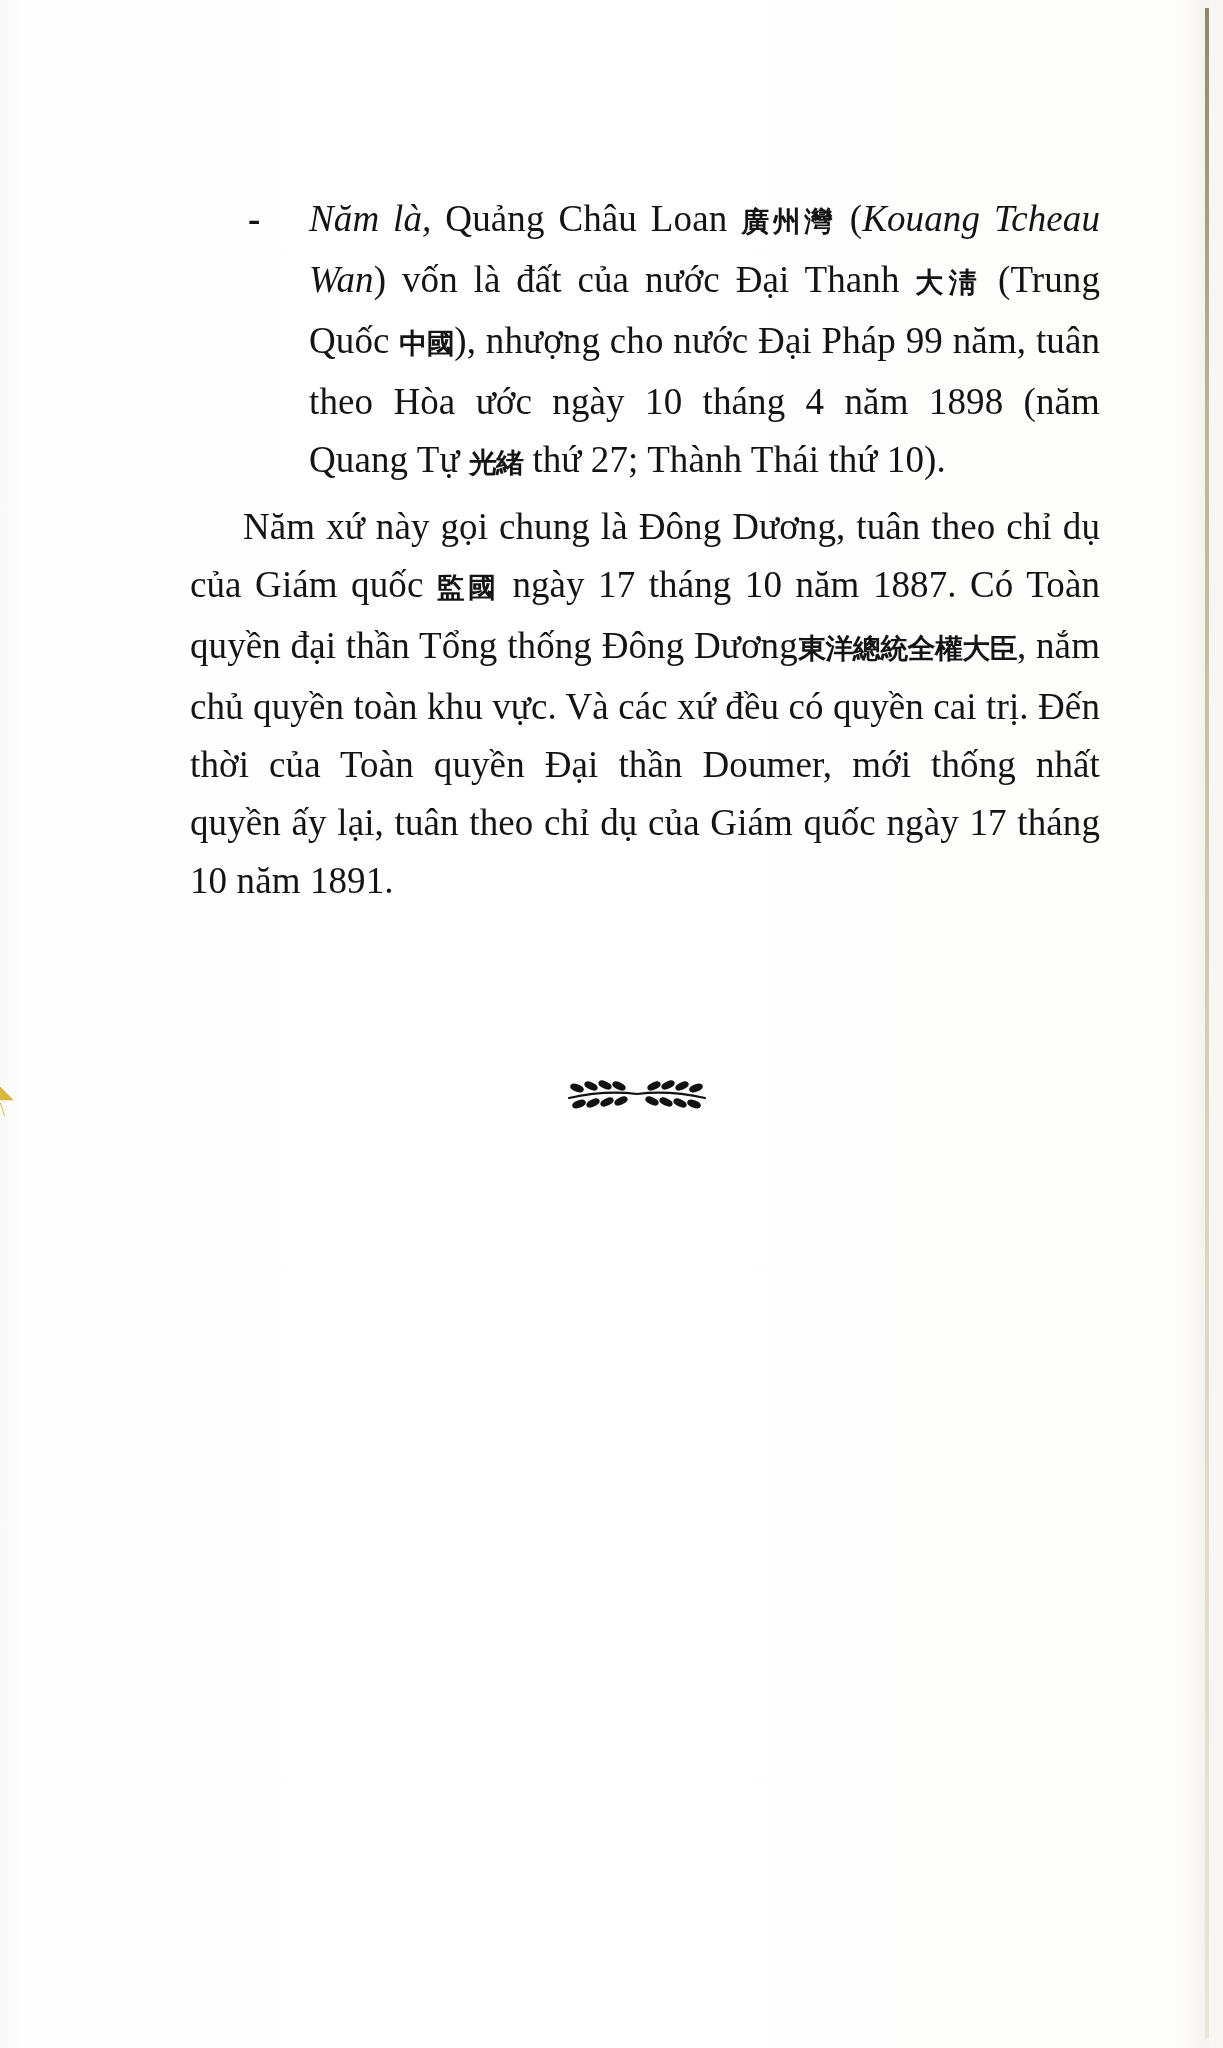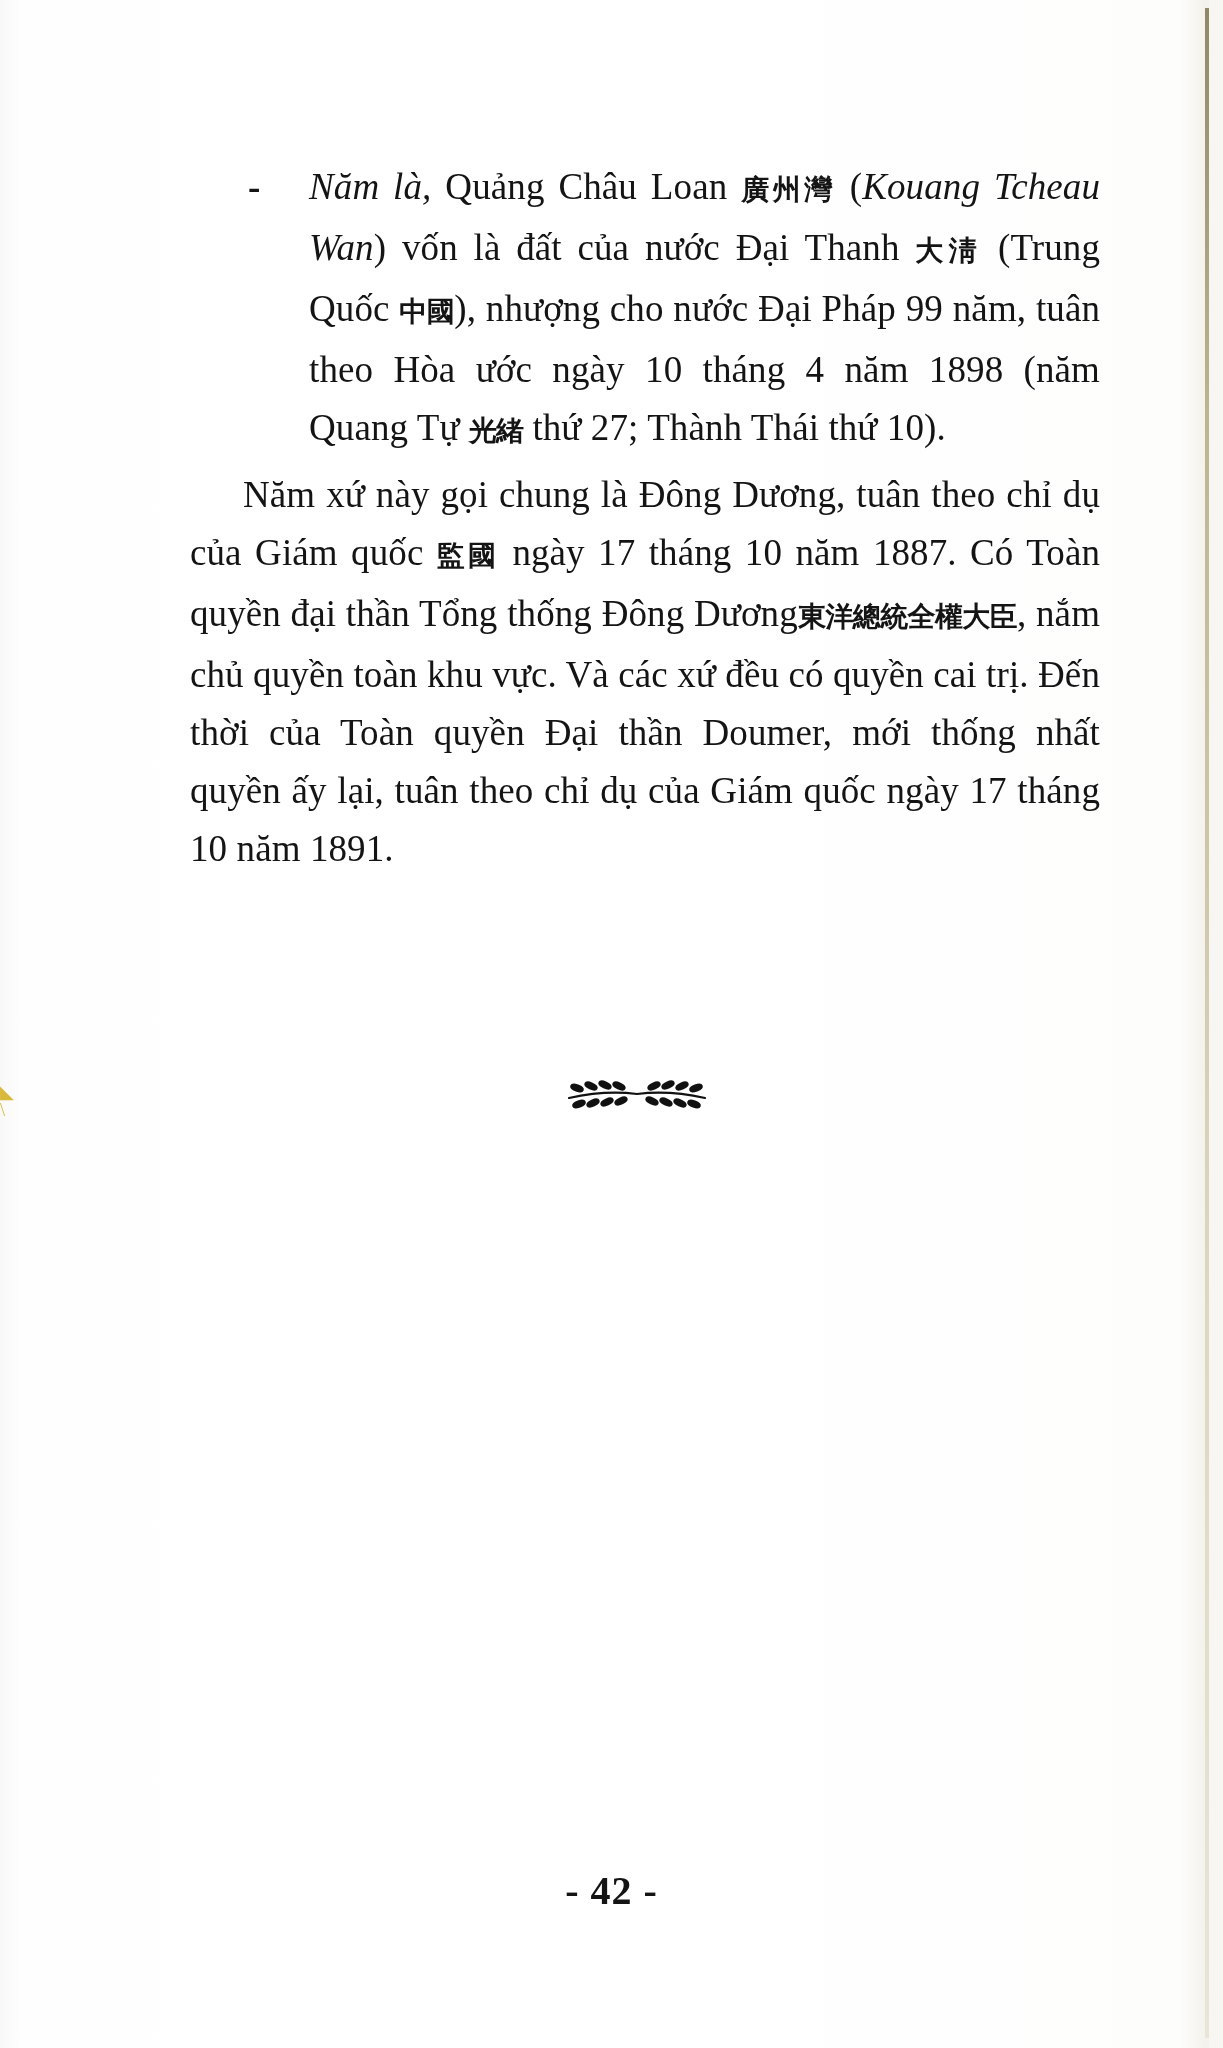--- a/index.html
+++ b/index.html
@@ -63,20 +63,21 @@
       text-align: justify;
     }
     .bullet-dash {
       position: absolute;
       left: 58px;
       top: 0;
       font-weight: bold;
     }
     .bullet-text {
       display: block;
+      margin-top: 32px;
     }
     .para {
       margin-top: 6px;
       text-indent: 53px;
       text-align: justify;
     }
     .italic { font-style: italic; }
     .han {
       font-family: "DejaVu Sans", sans-serif;
       font-size: 28px;
@@ -137,14 +138,13 @@
       <ellipse cx="87" cy="23" rx="6" ry="2.6" transform="rotate(25 87 23)"></ellipse>
       <ellipse cx="103" cy="7" rx="6" ry="2.6" transform="rotate(-25 103 7)"></ellipse>
       <ellipse cx="101" cy="24" rx="6" ry="2.6" transform="rotate(25 101 24)"></ellipse>
       <ellipse cx="117" cy="8" rx="6" ry="2.6" transform="rotate(-25 117 8)"></ellipse>
       <ellipse cx="115" cy="25" rx="6" ry="2.6" transform="rotate(25 115 25)"></ellipse>
       <ellipse cx="131" cy="10" rx="6" ry="2.6" transform="rotate(-20 131 10)"></ellipse>
       <ellipse cx="129" cy="26" rx="6" ry="2.6" transform="rotate(20 129 26)"></ellipse>
     </g>
   </svg>
 
-  <div class="page-number">- 42 -</div>
 </div>
 
 </body></html>

